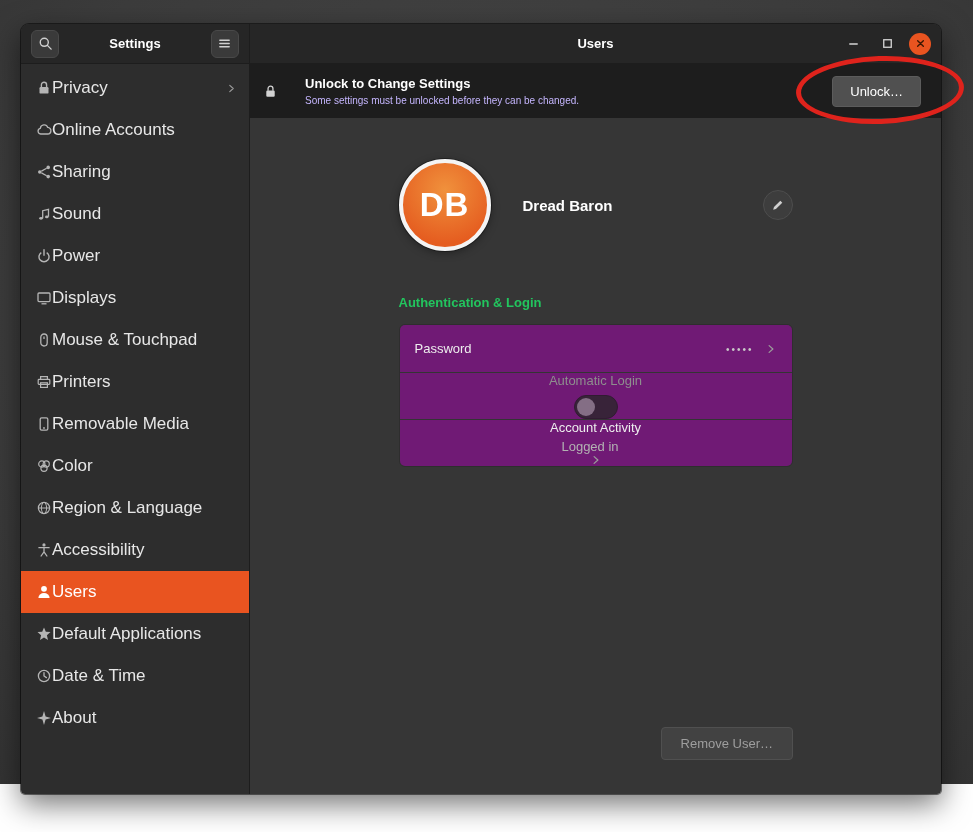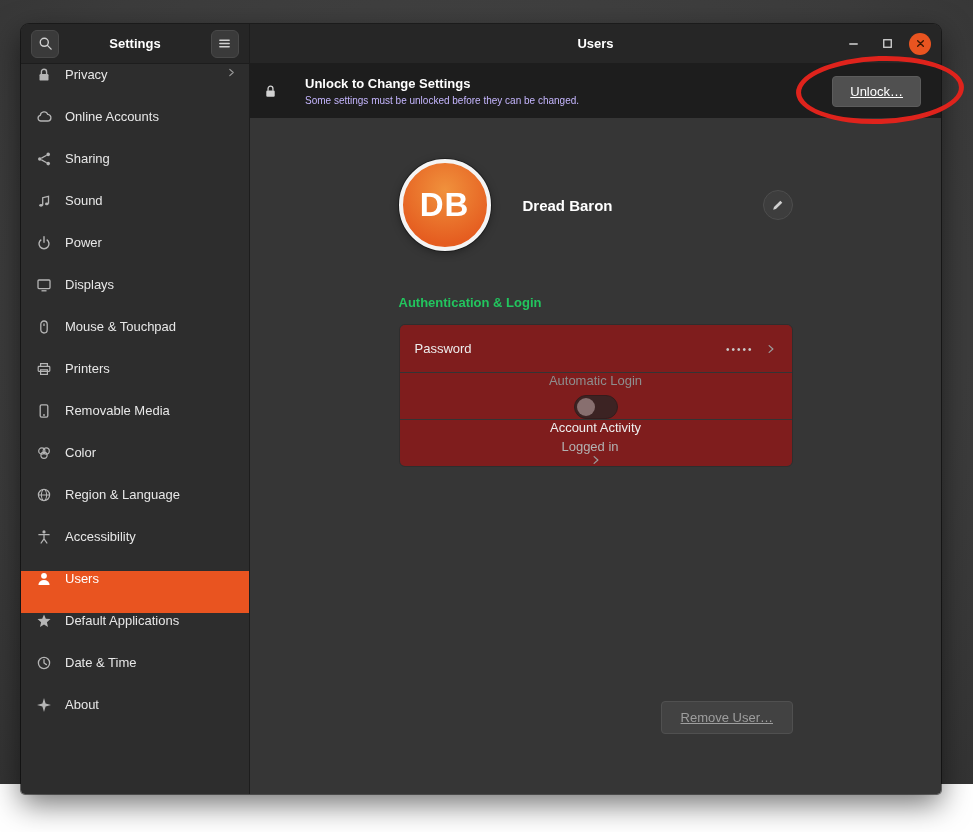--- a/index.html
+++ b/index.html
@@ -1,18 +1,18 @@
 <!DOCTYPE html>
 <html><head>
 <meta charset="utf-8">
 <style>
   * { margin:0; padding:0; box-sizing:border-box; }
   html,body { width:973px; height:832px; overflow:hidden; }
   body { font-family:"Liberation Sans","DejaVu Sans",sans-serif; }
-  button { font-family:inherit; cursor:pointer;text-decoration:underline; }
+  button { font-family:inherit; cursor:pointer; }
 
   .desktop { position:relative; width:973px; height:784px;
     background:radial-gradient(ellipse at 50% 40%, #464646 0%, #3c3c3c 70%, #333 100%); }
 
   .window { position:absolute; left:21px; top:24px; width:920px; height:770px;
     border-radius:8px 8px 4px 4px; overflow:hidden;
     box-shadow:0 10px 30px rgba(0,0,0,.55), 0 0 0 1px rgba(0,0,0,.5);
     display:grid; grid-template-columns:229px 1fr; grid-template-rows:40px 1fr; }
 
   
@@ -28,22 +28,22 @@
   .win-controls { position:absolute; right:10px; top:0; height:100%; display:flex; align-items:center; gap:10px; }
   .wc { width:24px; height:24px; border:none; background:transparent; color:#d6d6d6;
     display:flex; align-items:center; justify-content:center; padding:0; }
   .wc .ic { width:15px; height:15px; }
   .wc.close { width:22px; height:22px; border-radius:50%; background:#E95420; color:#3a1703; }
   .wc.close .ic { width:13px; height:13px; }
 
   
   .sidebar { grid-column:1; grid-row:2; background:#2d2d2d; border-right:1px solid #1d1d1d;
     overflow:hidden; padding-top:3px; }
-  .sb-item { height:42px; display:flex; align-items:flex-start; gap:13px; padding:0 12px 0 15px;
-    font-size:13px; color:#e7e7e7; }
+  .sb-item { height:42px; display:flex; align-items:center; padding:0 12px 0 15px;
+    font-size:17px; color:#e7e7e7; }
   .sb-ic { width:16px; height:16px; flex:0 0 16px; color:#b5b5b5; }
   .sb-label { flex:1; white-space:nowrap; }
   .sb-chev { width:11px; height:11px; color:#9a9a9a; }
   .sb-item.selected { background:#E95420; color:#ffffff; }
   .sb-item.selected .sb-ic { color:#ffffff; }
 
   .ic svg { display:block; width:100%; height:100%; }
 
   
   .content { grid-column:2; grid-row:2; background:#363636; position:relative;
@@ -65,34 +65,34 @@
     color:#ffffff; font-size:33px; font-weight:bold; letter-spacing:1px; }
   .user-name { margin-left:17px; font-size:15px; font-weight:bold; color:#ffffff; }
   .edit-btn { margin-left:auto; width:30px; height:30px; border-radius:50%;
     background:#3d3d3d; border:1px solid #4d4d4d; color:#d0d0d0;
     display:flex; align-items:center; justify-content:center; padding:0; }
   .edit-btn .ic { width:14px; height:14px; }
 
   .section-wrap { width:394px; margin:44px auto 0; }
   .section-title { font-size:13px; font-weight:bold; color:#22c55e; margin-bottom:14px; }
   .list { border-radius:6px; overflow:hidden; border:1px solid #2e2e2e; }
-  .row { height:47px; background:#7f1d1d; display:flex; align-items:center;
+  .row { height:47px; background:#701a75; display:flex; align-items:center;
     padding:0 15px; font-size:13px; color:#ededed; }
   .row + .row { border-top:1px solid #343434;flex-direction:column; }
   .row-label { flex:1; }
   .row.dim .row-label { color:#8e8e8e; }
   .row-value { color:#b2b2b2; font-size:13px; margin-right:11px; }
   .row-value.dots { font-size:10px; letter-spacing:2px; color:#c9c9c9; margin-top:2px; }
   .row-chev { width:12px; height:12px; color:#9a9a9a; }
   .toggle { width:44px; height:24px; border-radius:12px; background:#262626;
     border:1px solid #1c1c1c; position:relative; opacity:.75; }
   .toggle .knob { position:absolute; left:2px; top:2px; width:18px; height:18px;
     border-radius:50%; background:#8b8b8b; }
 
-  .remove-btn { position:absolute; right:148px; bottom:60px; background:#424242;
+  .remove-btn { position:absolute; right:148px; bottom:34px; background:#424242;
     border:1px solid #505050; border-radius:4px; color:#9e9e9e; font-size:13px;
     padding:8px 19px; }
 
   
   .annotation-ellipse { position:absolute; left:796px; top:56px; width:168px; height:68px;
     border:5px solid #df231c; border-radius:50%; transform:rotate(-2deg);
     pointer-events:none; z-index:50; }
 </style>
 </head>
 <body>

